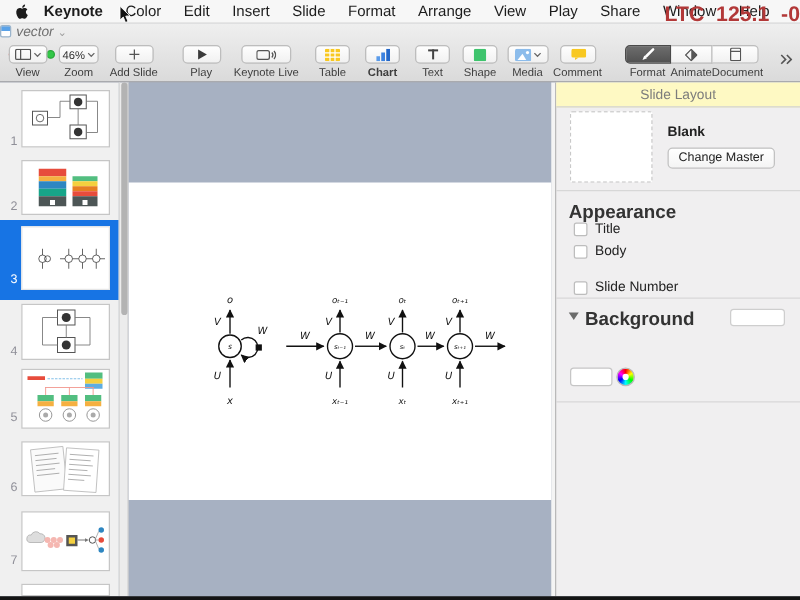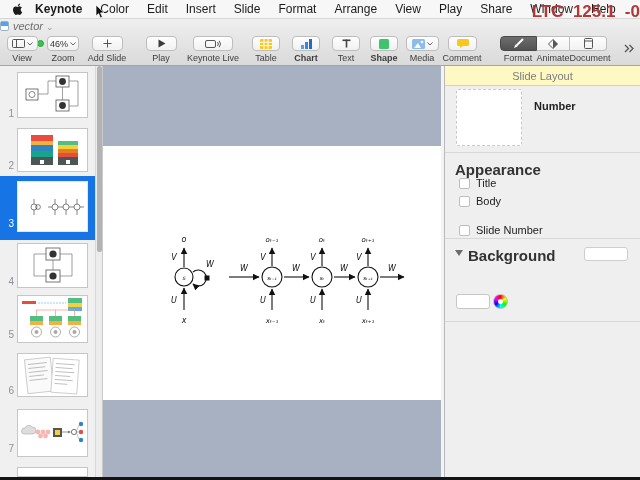--- a/index.html
+++ b/index.html
@@ -191,21 +191,21 @@
         <rect x="3.7" y="0.5" width="1.6" height="8" fill="#444"></rect>
       </svg>
   </div>
   <div class="tb-label" style="left:346px;">Text</div>
 
   <div class="tb-btn" style="left:370px;width:28px;">
     <svg width="10" height="10" viewBox="0 0 10 10">
         <rect x="0" y="0" width="10" height="10" rx="1.5" fill="#3ec46d"></rect>
       </svg>
   </div>
-  <div class="tb-label" style="left:384px;font-weight:bold;">Shape</div>
+  <div class="tb-label" style="left:384px;">Shape</div>
 
   <div class="tb-btn" style="left:406px;width:33px;">
     <svg width="13" height="10" viewBox="0 0 13 10">
         <rect x="0" y="0" width="13" height="10" rx="1.5" fill="#8cbceb"></rect>
         <polygon points="2,9 6,4 9,9" fill="#fff"></polygon>
         <circle cx="10" cy="3" r="1.3" fill="#fff"></circle>
       </svg>
     <svg width="6" height="4" viewBox="0 0 6 4">
         <polyline points="0.5,0.5 3,3 5.5,0.5" fill="none" stroke="#666"></polyline>
       </svg>
@@ -478,21 +478,22 @@
       <text x="265" y="177" font-size="7" text-anchor="middle">xₜ₊₁</text>
     </svg>
   </div>
   <div class="canvas-scroll"></div>
 </div>
 
 <div class="inspector">
   <div class="insp-header">Slide Layout</div>
 
   <div class="master-thumb"></div>
-  <div class="master-name">Number</div>
+  <div class="master-name">Blank</div>
+  <div class="btn change-master">Change Master</div>
 
   <div class="divider" style="top:86px;"></div>
 
   <div class="sec-head" style="left:10px;top:95px;">Appearance</div>
   <div class="chk-row" style="top:111px;">
     <span class="chk"></span>
     <span>Title</span>
   </div>
   <div class="chk-row" style="top:129px;">
     <span class="chk"></span>

